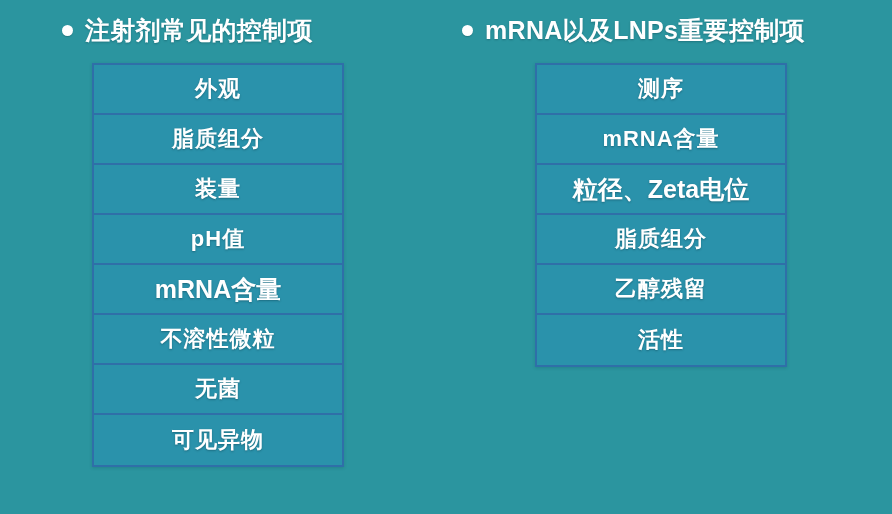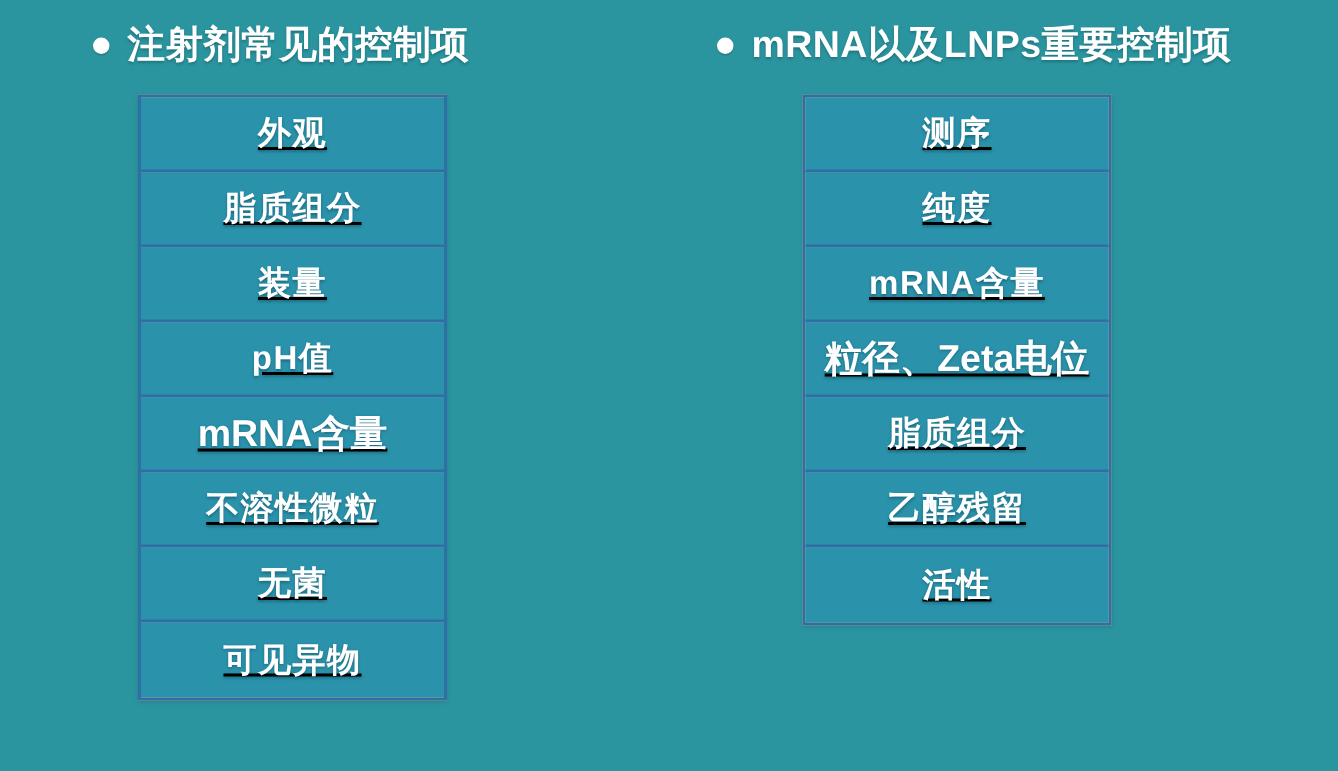--- a/index.html
+++ b/index.html
@@ -41,21 +41,21 @@
   
   .heading {
     position: absolute;
     top: 18px;
     display: flex;
     align-items: center;
     gap: 12px;
     white-space: nowrap;
   }
   .column.left  .heading { left: 62px; }
-  .column.right .heading { left: 32px; }
+  .column.right .heading { left: 16px; }
 
   .bullet {
     width: 11px;
     height: 11px;
     border-radius: 50%;
     background: #ffffff;
     flex: 0 0 auto;
     box-shadow: 0 1px 1px rgba(0,0,0,0.18);
   }
 
@@ -65,26 +65,25 @@
     font-weight: bold;
     letter-spacing: 0.3px;
     text-shadow: 0 1px 2px rgba(0,40,50,0.30);
     line-height: 1;
   }
 
   
   .list-box {
     position: absolute;
     top: 63px;
-    width: 206px;
+    width: 252px;
     border: 2px solid #2f6fa8;
-    background: #fdba74;
+    background: #c2410c;
     box-sizing: border-box;
     box-shadow: 0 1px 3px rgba(0,50,60,0.18);
-    text-decoration: underline;
   }
   .column.left  .list-box { left: 92px; }
   .column.right .list-box { left: 89px; }
 
   .list-item {
     height: 50px;
     display: flex;
     align-items: center;
     justify-content: center;
     border-bottom: 2px solid #2f6fa8;
@@ -153,23 +152,20 @@
       <div class="heading">
         <span class="bullet"></span>
         <span class="heading-text">mRNA以及LNPs重要控制项</span>
       </div>
 
       <div class="list-box">
         <div class="list-item">
           <span class="list-item-label">测序</span>
         </div>
         <div class="list-item">
-          <span class="list-item-label">纯度</span>
-        </div>
-        <div class="list-item">
           <span class="list-item-label">mRNA含量</span>
         </div>
         <div class="list-item">
           <span class="list-item-label tight">粒径、Zeta电位</span>
         </div>
         <div class="list-item">
           <span class="list-item-label">脂质组分</span>
         </div>
         <div class="list-item">
           <span class="list-item-label">乙醇残留</span>

